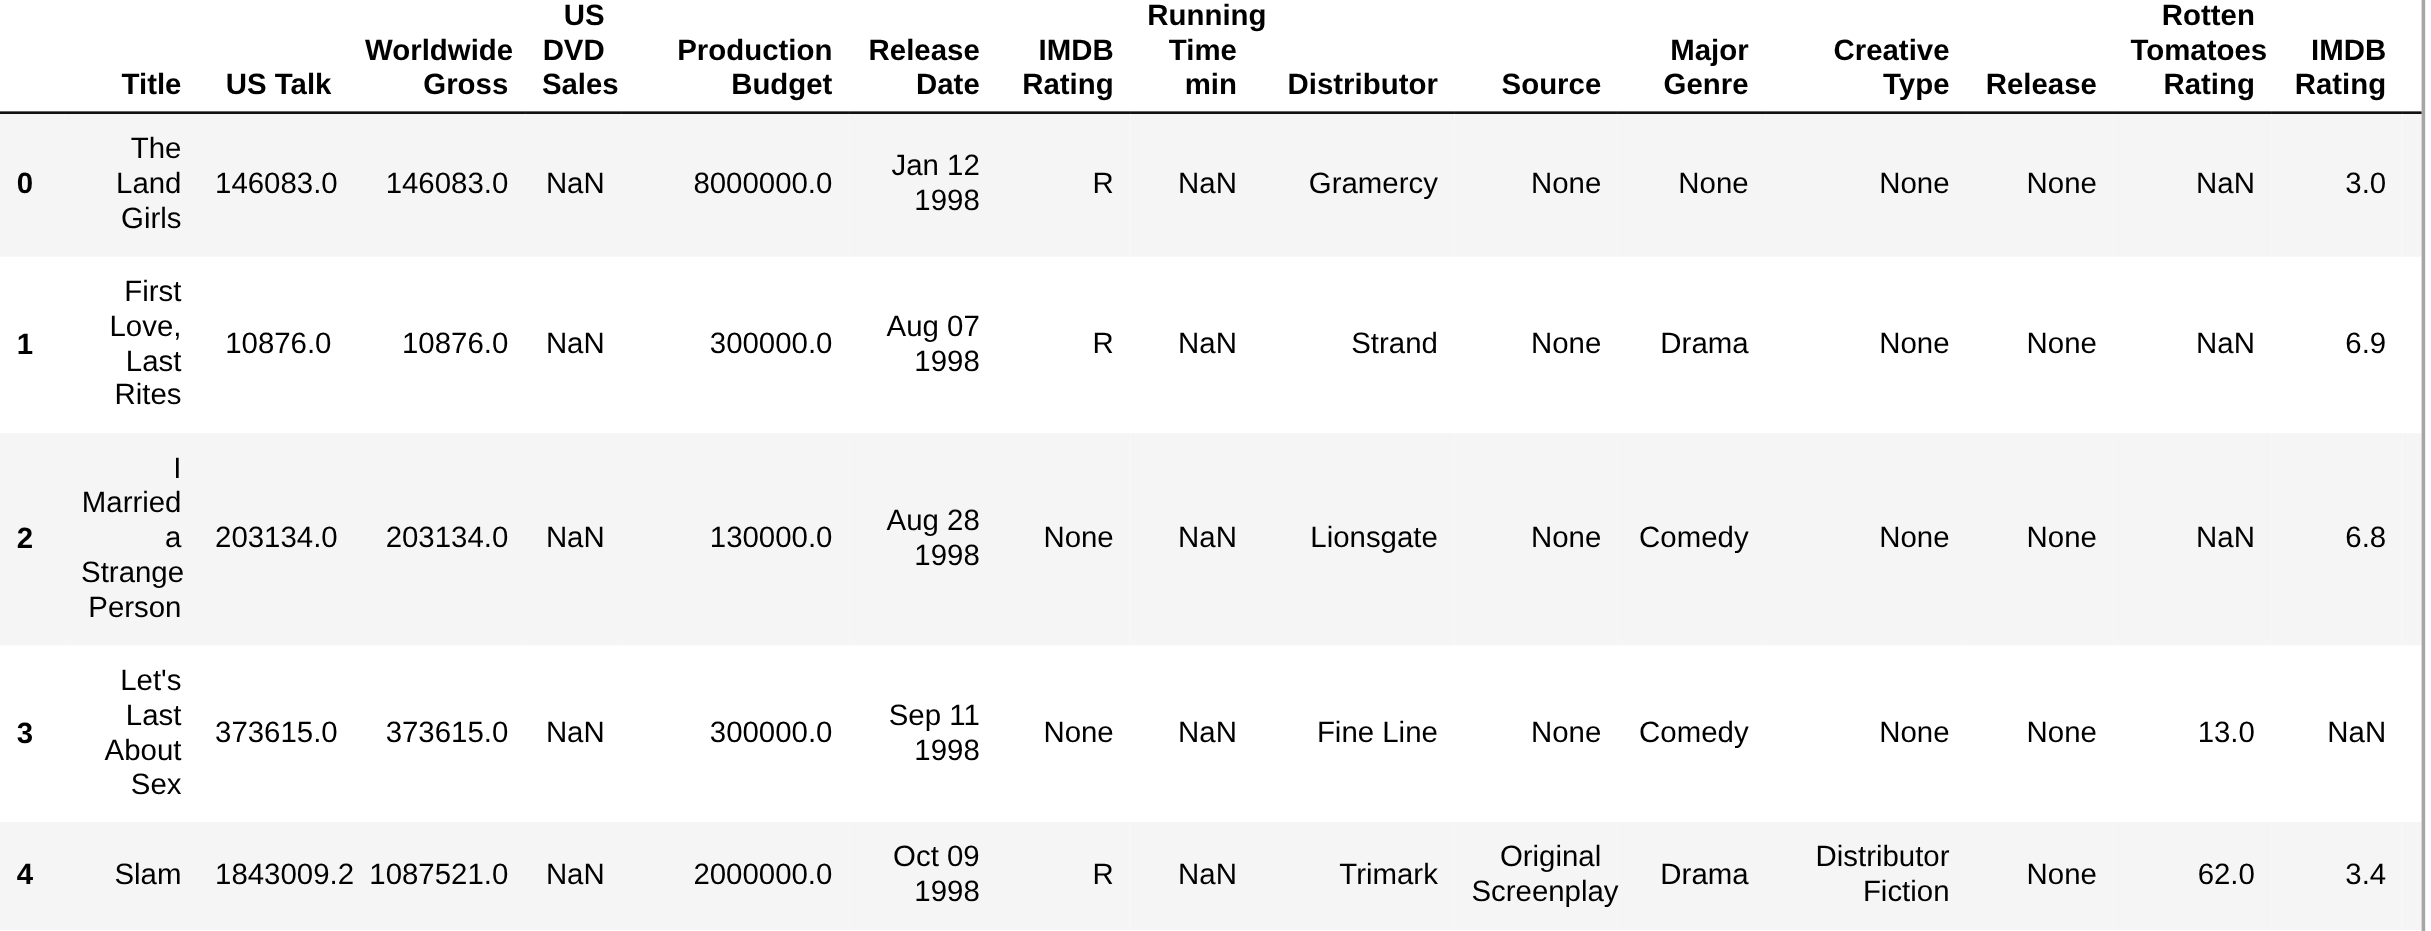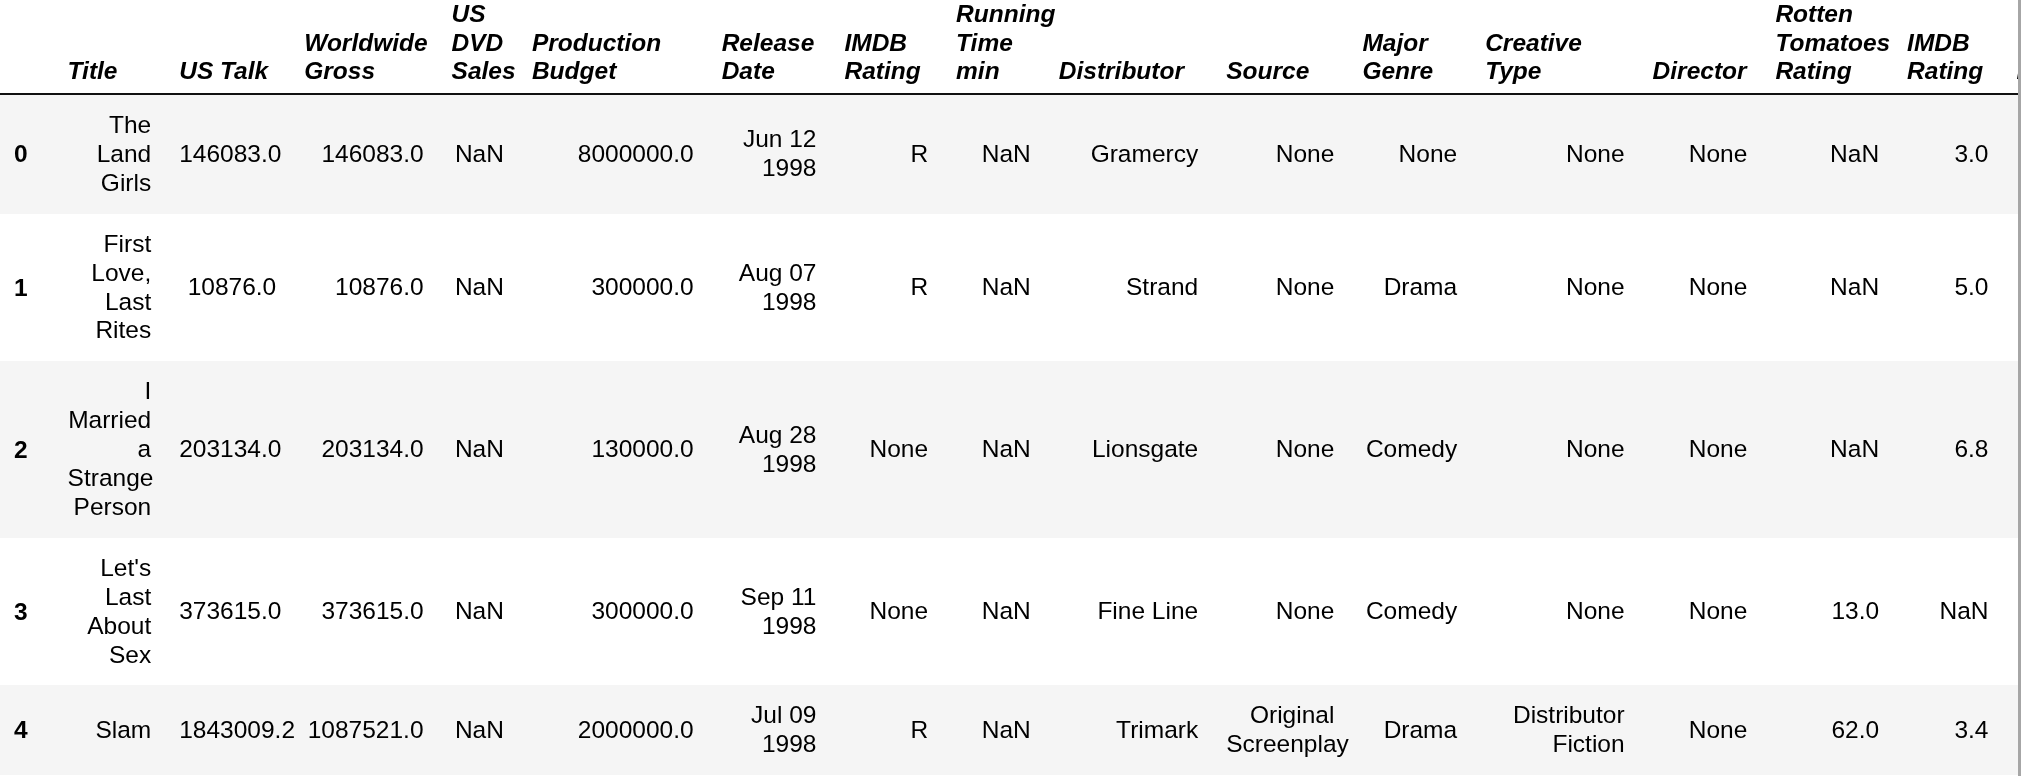--- a/index.html
+++ b/index.html
@@ -47,29 +47,28 @@
     border: none;
     font-size: 24.5px;
     color: #000000;
     table-layout: fixed;
     width: 2170px;       
     margin: 0;
   }
 
   table.dataframe thead th {
     font-weight: bold;
-    text-align: left;
+    text-align: right;
     vertical-align: bottom;
     padding: 0 14px 7px 14px;
     line-height: 1.17;
     white-space: normal;
     border: none;
     border-bottom: 2px solid #111111;
     background: #ffffff;
-    font-style: italic;
   }
 
   table.dataframe tbody th {
     font-weight: bold;
     text-align: left;
     vertical-align: middle;
     padding: 16px 14px;
     border: none;
     white-space: nowrap;
   }
@@ -144,35 +143,35 @@
           <th>Worldwide Gross</th>
           <th>US DVD Sales</th>
           <th>Production Budget</th>
           <th>Release Date</th>
           <th>IMDB Rating</th>
           <th>Running Time min</th>
           <th>Distributor</th>
           <th>Source</th>
           <th>Major Genre</th>
           <th>Creative Type</th>
-          <th>Director</th>
+          <th>Release</th>
           <th>Rotten Tomatoes Rating</th>
           <th>IMDB Rating</th>
           <th>IMDB Votes</th>
         </tr>
       </thead>
       <tbody id="table-body">
           <tr class="even-row">
             <th>0</th>
             <td>The Land Girls</td>
             <td>146083.0</td>
             <td>146083.0</td>
             <td>NaN</td>
             <td>8000000.0</td>
-            <td>Jun 12 1998</td>
+            <td>Jan 12 1998</td>
             <td>R</td>
             <td>NaN</td>
             <td>Gramercy</td>
             <td>None</td>
             <td>None</td>
             <td>None</td>
             <td>None</td>
             <td>NaN</td>
             <td>3.0</td>
             <td>1071</td>
@@ -186,21 +185,21 @@
             <td>300000.0</td>
             <td>Aug 07 1998</td>
             <td>R</td>
             <td>NaN</td>
             <td>Strand</td>
             <td>None</td>
             <td>Drama</td>
             <td>None</td>
             <td>None</td>
             <td>NaN</td>
-            <td>5.0</td>
+            <td>6.9</td>
             <td>207</td>
           </tr>
           <tr class="even-row">
             <th>2</th>
             <td>I Married a Strange Person</td>
             <td>203134.0</td>
             <td>203134.0</td>
             <td>NaN</td>
             <td>130000.0</td>
             <td>Aug 28 1998</td>
@@ -234,21 +233,21 @@
             <td>NaN</td>
             <td>NaN</td>
           </tr>
           <tr class="even-row">
             <th>4</th>
             <td>Slam</td>
             <td>1843009.2</td>
             <td>1087521.0</td>
             <td>NaN</td>
             <td>2000000.0</td>
-            <td>Jul 09 1998</td>
+            <td>Oct 09 1998</td>
             <td>R</td>
             <td>NaN</td>
             <td>Trimark</td>
             <td>Original Screenplay</td>
             <td>Drama</td>
             <td>Distributor Fiction</td>
             <td>None</td>
             <td>62.0</td>
             <td>3.4</td>
             <td>165</td>

